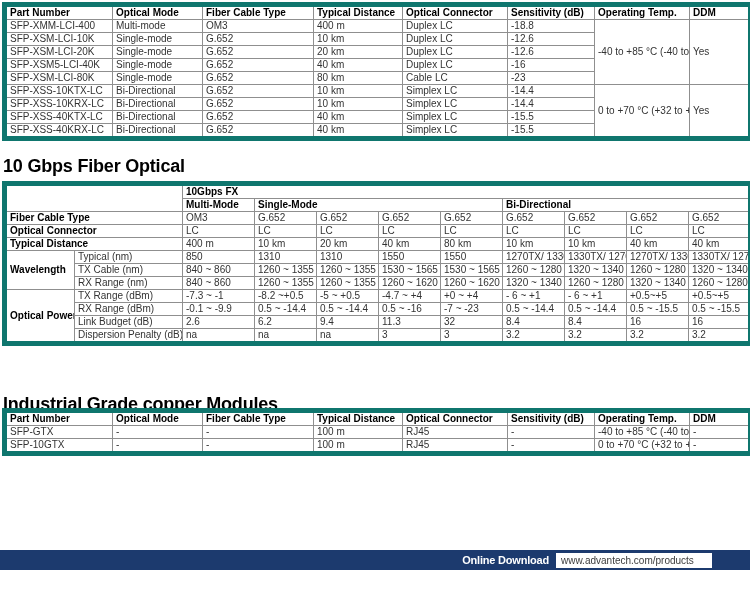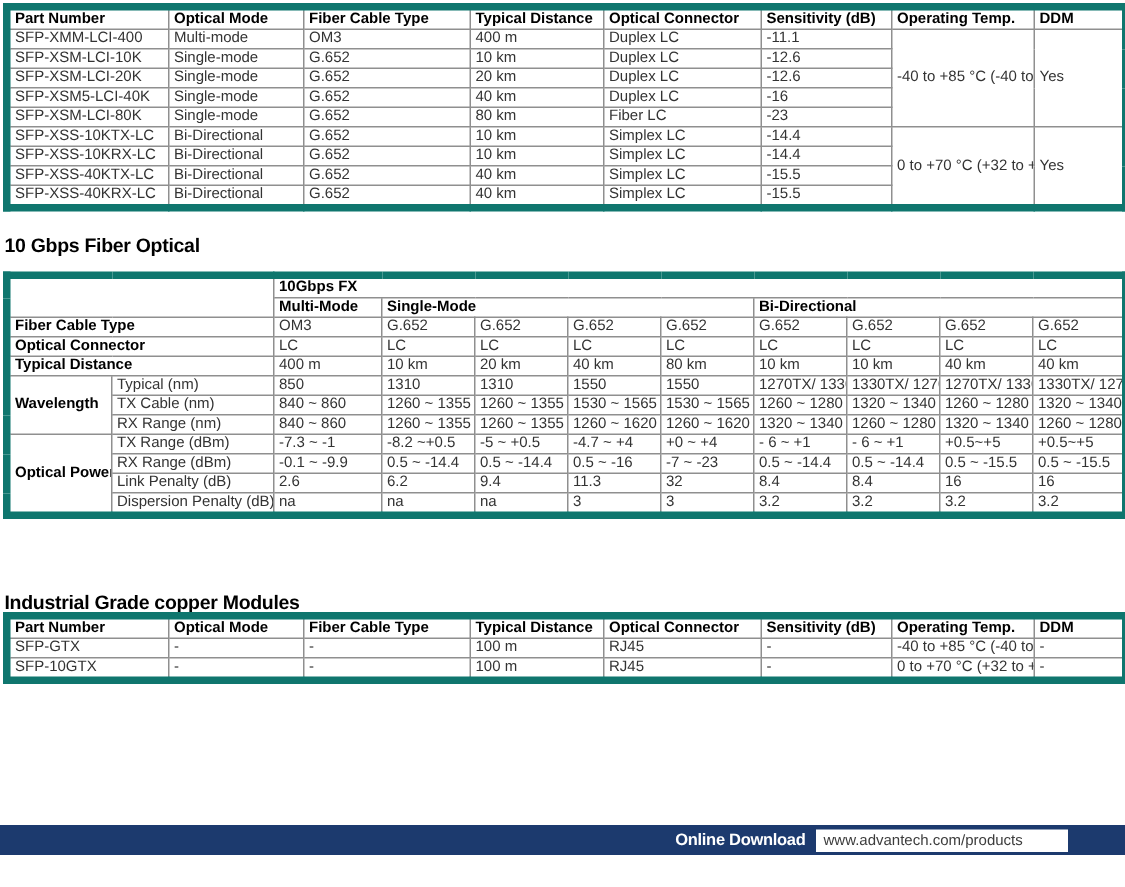--- a/index.html
+++ b/index.html
@@ -23,33 +23,33 @@
   }
   table.t th { font-weight: bold; color: #000; }
   table.t { border: 5px solid #0f766e; }
   .t1 { left: 2px; top: 2px; width: 746px; }
   .t2 { left: 2px; top: 181px; width: 746px; }
   .t3 { left: 2px; top: 408px; width: 746px; }
   .wrap { white-space: pre-line; line-height: 11px; padding-top: 2px; padding-bottom: 2px; }
   .center { text-align: center; }
   .grp { white-space: normal; line-height: 11px; margin-left: 28px; }
   .sec {
-    position: absolute; margin: 0; font-size: 13px; font-weight: bold;
+    position: absolute; margin: 0; font-size: 18px; font-weight: bold;
     color: #000; letter-spacing: -0.2px;
   }
   .s2t { left: 3px; top: 156px; }
   .s3t { left: 3px; top: 394px; }
   .footer {
     position: absolute; left: 0; top: 550px; width: 750px; height: 20px;
     display: flex; align-items: center; justify-content: flex-end;
     padding-right: 38px;
   }
   .fl { color: #fff; font-weight: bold; font-size: 11px; margin-right: 7px; letter-spacing: -0.2px; }
   .fbox {
-    width: 168px; height: 15px; background: #fff;
+    width: 156px; height: 15px; background: #fff;
     display: flex; align-items: center; padding: 0 5px;
     font-size: 10px; color: #3c3c3c;
   }
 </style>
 </head>
 <body>
 
 <div class="page">
 
   <table class="t t1">
@@ -75,21 +75,21 @@
           <th>DDM</th>
         </tr>
     </thead>
     <tbody>
         <tr>
           <td>SFP-XMM-LCI-400</td>
           <td>Multi-mode</td>
           <td>OM3</td>
           <td>400 m</td>
           <td>Duplex LC</td>
-          <td>-11.1</td>
+          <td>-18.8</td>
           <td class="wrap" rowspan="5">-40 to +85 °C
 (-40 to +185 °F)</td>
           <td rowspan="5">Yes</td>
         </tr>
         <tr>
           <td>SFP-XSM-LCI-10K</td>
           <td>Single-mode</td>
           <td>G.652</td>
           <td>10 km</td>
           <td>Duplex LC</td>
@@ -109,21 +109,21 @@
           <td>G.652</td>
           <td>40 km</td>
           <td>Duplex LC</td>
           <td>-16</td>
         </tr>
         <tr>
           <td>SFP-XSM-LCI-80K</td>
           <td>Single-mode</td>
           <td>G.652</td>
           <td>80 km</td>
-          <td>Fiber LC</td>
+          <td>Cable LC</td>
           <td>-23</td>
         </tr>
         <tr>
           <td>SFP-XSS-10KTX-LC</td>
           <td>Bi-Directional</td>
           <td>G.652</td>
           <td>10 km</td>
           <td>Simplex LC</td>
           <td>-14.4</td>
           <td class="wrap" rowspan="4">0 to +70 °C
@@ -279,21 +279,21 @@
           <td>0.5 ~ -14.4</td>
           <td>0.5 ~ -14.4</td>
           <td>0.5 ~ -16</td>
           <td>-7 ~ -23</td>
           <td>0.5 ~ -14.4</td>
           <td>0.5 ~ -14.4</td>
           <td>0.5 ~ -15.5</td>
           <td>0.5 ~ -15.5</td>
         </tr>
         <tr>
-          <td>Link Penalty (dB)</td>
+          <td>Link Budget (dB)</td>
           <td>2.6</td>
           <td>6.2</td>
           <td>9.4</td>
           <td>11.3</td>
           <td>32</td>
           <td>8.4</td>
           <td>8.4</td>
           <td>16</td>
           <td>16</td>
         </tr>

